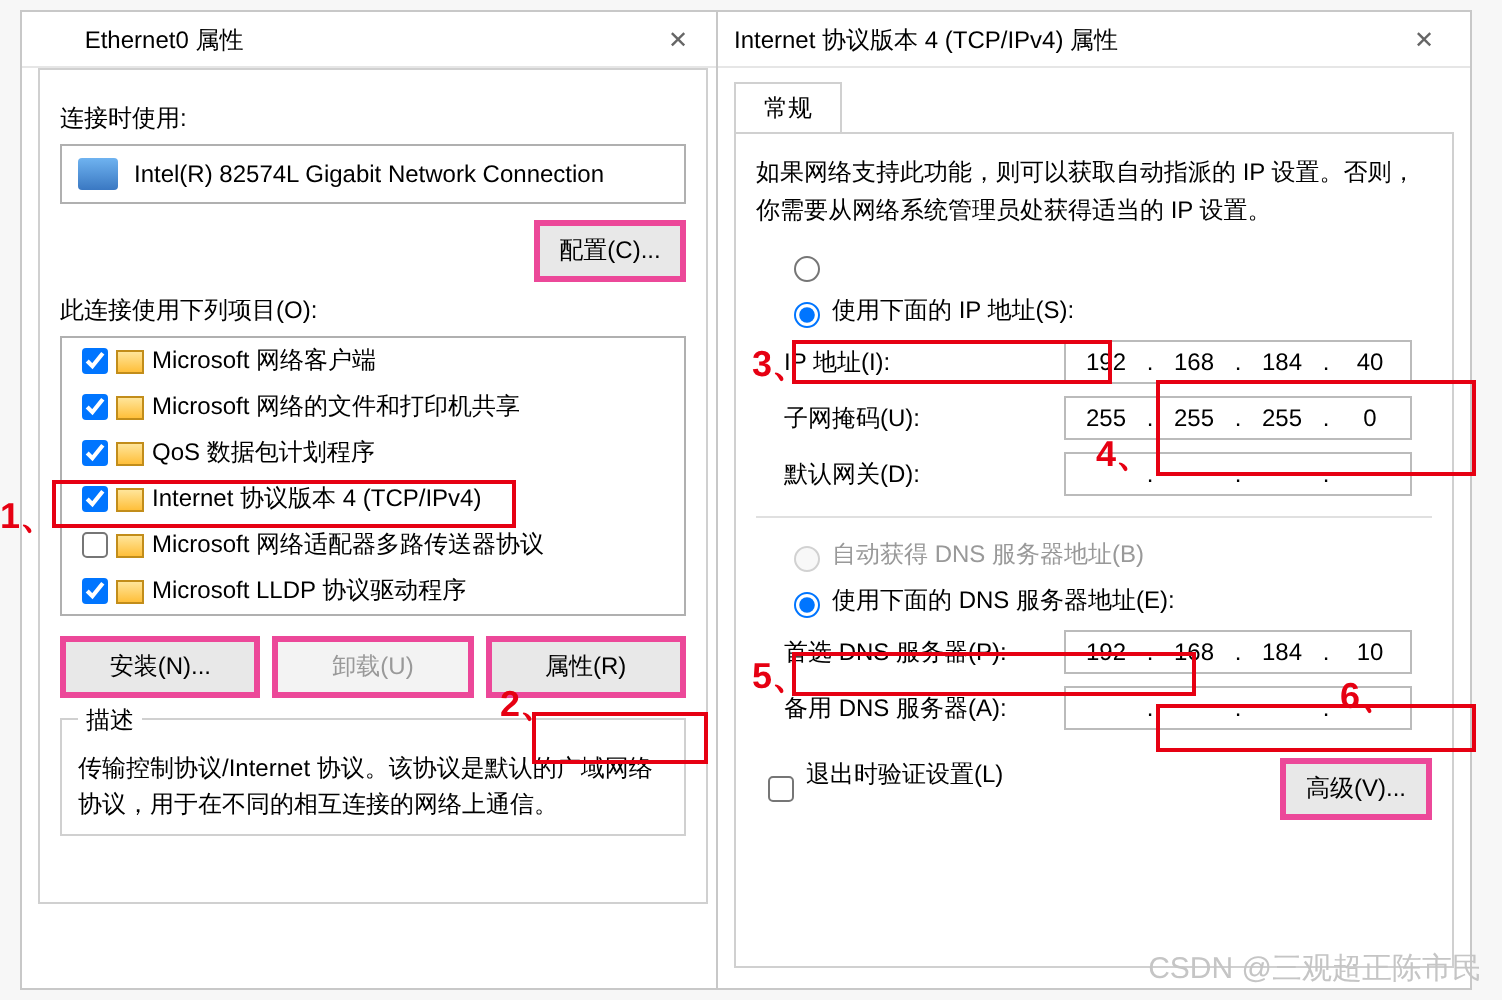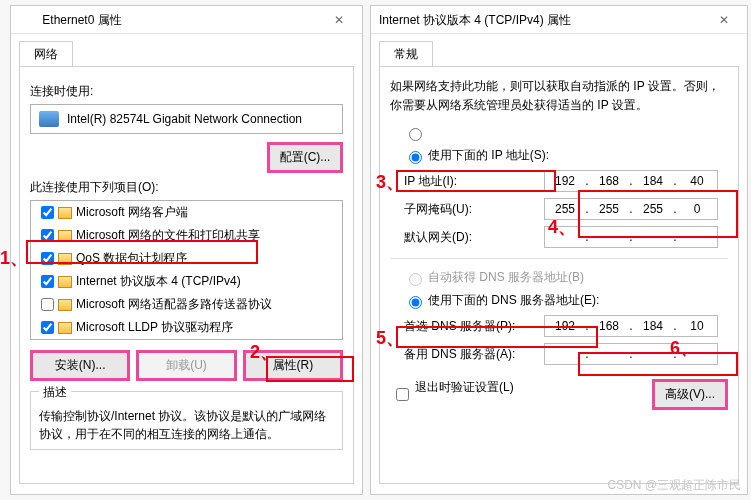--- a/index.html
+++ b/index.html
@@ -1,19 +1,19 @@
 <!DOCTYPE html>
 <html><head>
 <meta charset="utf-8">
 <style>
   * { box-sizing: border-box; font-family: "Microsoft YaHei", "Segoe UI", Tahoma, sans-serif; font-size: 12px; }
   body { margin: 0; background: #f7f7f7; width: 751px; height: 500px; position: relative; overflow: hidden; }
   .window { position: absolute; background: #fff; border: 1px solid #c8c8c8; }
   .win-left { left: 10px; top: 5px; width: 353px; height: 490px; }
-  .win-right { left: 370px; top: 5px; width: 378px; height: 490px; }
+  .win-right { left: 358px; top: 5px; width: 378px; height: 490px; }
   .titlebar { height: 28px; line-height: 28px; padding: 0 8px; background: #fff; border-bottom: 1px solid #e6e6e6; font-size: 12px; }
   .titlebar .icon { display: inline-block; width: 16px; height: 16px; vertical-align: middle; margin-right: 4px; }
   .winctl { float: right; }
   .winctl span { display: inline-block; width: 30px; text-align: center; color: #666; cursor: pointer; }
   .tabs { margin: 6px 8px 0 8px; }
   .tab { display: inline-block; padding: 4px 14px 4px 14px; border: 1px solid #d0d0d0; border-bottom: none; background: #fff; position: relative; top: 1px; }
   .tab-area { border: 1px solid #d0d0d0; margin: 0 8px 8px 8px; padding: 10px; height: calc(100% - 70px); position: relative; }
   .label { display: block; margin: 6px 0 4px 0; }
   .adapter-box { border: 1px solid #b0b0b0; background: #fff; padding: 6px 8px; display: flex; align-items: center; }
   .adapter-box .nic-icon { width: 20px; height: 16px; background: linear-gradient(#6fb3f0,#3a78c2); display: inline-block; margin-right: 8px; border-radius: 2px; }
@@ -34,36 +34,33 @@
   .radio-row input[type=radio] { margin-right: 6px; }
   .field-row .fld-label { width: 140px; }
   .ip-input { width: 174px; border: 1px solid #bbb; background: #fff; display: flex; justify-content: space-between; align-items: center; padding: 2px 6px; height: 22px; }
   .ip-input span { width: 28px; text-align: center; }
   .ip-input .dot { width: 6px; text-align: center; }
   .checkbox-row { margin-top: 14px; margin-left: 2px; display: flex; }
   .checkbox-row input { margin-right: 6px; }
   hr.sep { border: none; border-top: 1px solid #e0e0e0; margin: 10px 0; }
   .annot { position: absolute; color: #e60012; font-weight: bold; font-size: 18px; z-index: 20; pointer-events: none; }
   .redbox { position: absolute; border: 2px solid #e60012; z-index: 19; pointer-events: none; }
-  .watermark { position: absolute; right: 10px; bottom: 6px; font-size: 12px; color: #c5c5c5; z-index: 30; }
+  .watermark { position: absolute; right: 10px; bottom: 6px; font-size: 15px; color: #c5c5c5; z-index: 30; }
 </style>
 </head>
 <body>
 
 <div class="window win-left">
   <div class="titlebar">
     <span class="icon"></span>
     <span>Ethernet0 属性</span>
     <span class="winctl">
       <span>✕</span>
     </span>
   </div>
-  <div class="tabs">
-    <span class="tab">网络</span>
-  </div>
   <div class="tab-area">
     <span class="label">连接时使用:</span>
     <div class="adapter-box">
       <span class="nic-icon"></span>
       <span>Intel(R) 82574L Gigabit Network Connection</span>
     </div>
     <div class="row-right">
       <span class="btn">配置(C)...</span>
     </div>
     <span class="label">此连接使用下列项目(O):</span>

